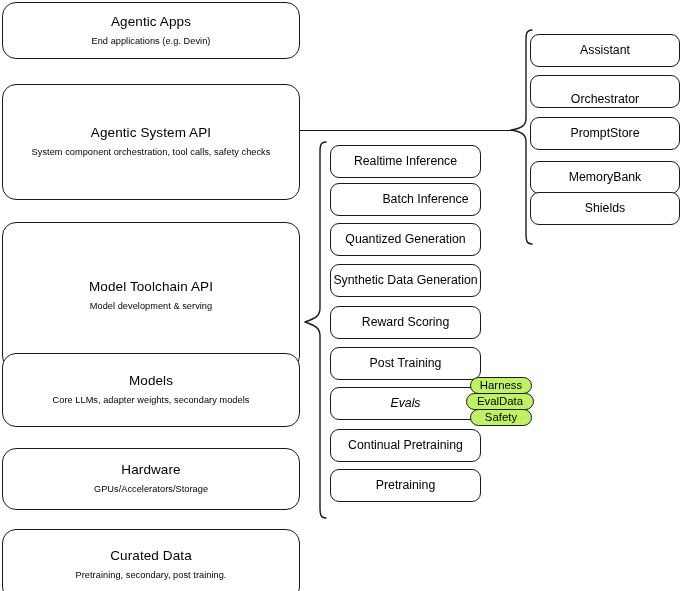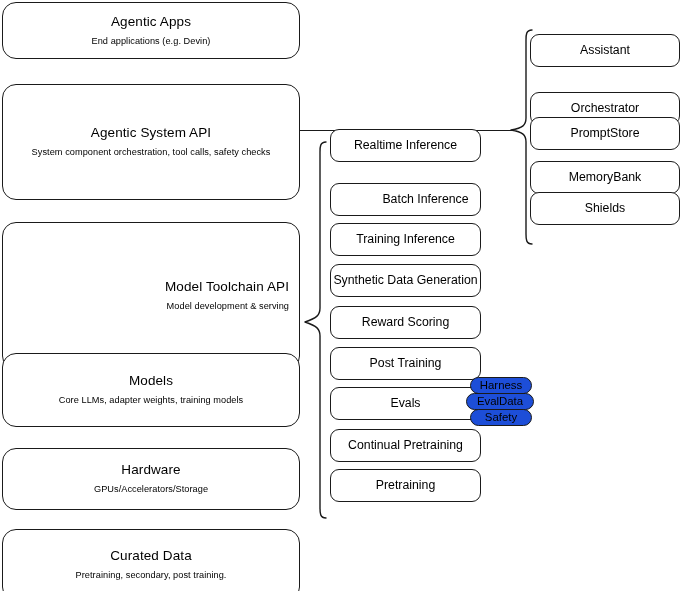--- a/index.html
+++ b/index.html
@@ -67,21 +67,21 @@
     width: 150px;
     height: 33px;
     border-radius: 9px;
     font-size: 12.3px;
   }
 
   
   .pill {
     position: absolute;
     box-sizing: border-box;
-    background: #1d4ed8;
+    background: #bef264;
     border: 1.4px solid #1a1a1a;
     border-radius: 999px;
     height: 17px;
     display: flex;
     align-items: center;
     justify-content: center;
     font-size: 11.4px;
     z-index: 5;
     line-height: 1;
   }
@@ -114,28 +114,28 @@
   <div class="node layer" style="top:2px;height:57px;">
     <div class="title">Agentic Apps</div>
     <div class="sub">End applications (e.g. Devin)</div>
   </div>
 
   <div class="node layer" style="top:84px;height:116px;">
     <div class="title">Agentic System API</div>
     <div class="sub">System component orchestration, tool calls, safety checks</div>
   </div>
 
-  <div class="node layer" style="top:222px;height:148px;align-items:flex-end;">
+  <div class="node layer" style="top:222px;height:148px;">
     <div class="title">Model Toolchain API</div>
     <div class="sub">Model development &amp; serving</div>
   </div>
 
   <div class="node layer" style="top:353px;height:74px;">
     <div class="title">Models</div>
-    <div class="sub">Core LLMs, adapter weights, training models</div>
+    <div class="sub">Core LLMs, adapter weights, secondary models</div>
   </div>
 
   <div class="node layer" style="top:448px;height:62px;">
     <div class="title">Hardware</div>
     <div class="sub">GPUs/Accelerators/Storage</div>
   </div>
 
   <div class="node layer" style="top:529px;height:72px;">
     <div class="title">Curated Data</div>
     <div class="sub">Pretraining, secondary, post training.</div>
@@ -146,39 +146,39 @@
   <svg class="brace" style="left:300px;top:138px;width:32px;height:384px;" viewBox="0 0 32 384">
     <path d="M 26 4
              C 20 4, 20 9, 20 14
              L 20 170
              C 20 177, 17 180, 5 184
              C 17 188, 20 191, 20 198
              L 20 370
              C 20 375, 20 380, 26 380"></path>
   </svg>
 
-  <div class="node capability" style="top:129px;">
+  <div class="node capability" style="top:145px;">
     <span>Realtime Inference</span>
   </div>
   <div class="node capability" style="top:183px;padding-left:40px;">
     <span>Batch Inference</span>
   </div>
   <div class="node capability" style="top:223px;">
-    <span>Training Inference</span>
+    <span>Quantized Generation</span>
   </div>
   <div class="node capability" style="top:264px;">
     <span>Synthetic Data Generation</span>
   </div>
   <div class="node capability" style="top:306px;">
     <span>Reward Scoring</span>
   </div>
   <div class="node capability" style="top:347px;">
     <span>Post Training</span>
   </div>
-  <div class="node capability" style="top:387px;">
+  <div class="node capability" style="top:387px;font-style:italic;">
     <span>Evals</span>
   </div>
   <div class="node capability" style="top:469px;">
     <span>Pretraining</span>
   </div>
   <div class="node capability" style="top:429px;">
     <span>Continual Pretraining</span>
   </div>
 
   <div class="pill" style="left:470px;top:377px;width:62px;">
@@ -197,21 +197,21 @@
              L 18 92
              C 18 99, 15 102, 3 104
              C 15 106, 18 109, 18 116
              L 18 208
              C 18 213, 18 218, 24 218"></path>
   </svg>
 
   <div class="node component" style="top:34px;">
     <span>Assistant</span>
   </div>
-  <div class="node component" style="top:92px;">
+  <div class="node component" style="top:75px;justify-content:flex-end;">
     <span>Orchestrator</span>
   </div>
   <div class="node component" style="top:117px;">
     <span>PromptStore</span>
   </div>
   <div class="node component" style="top:161px;">
     <span>MemoryBank</span>
   </div>
   <div class="node component" style="top:192px;">
     <span>Shields</span>

